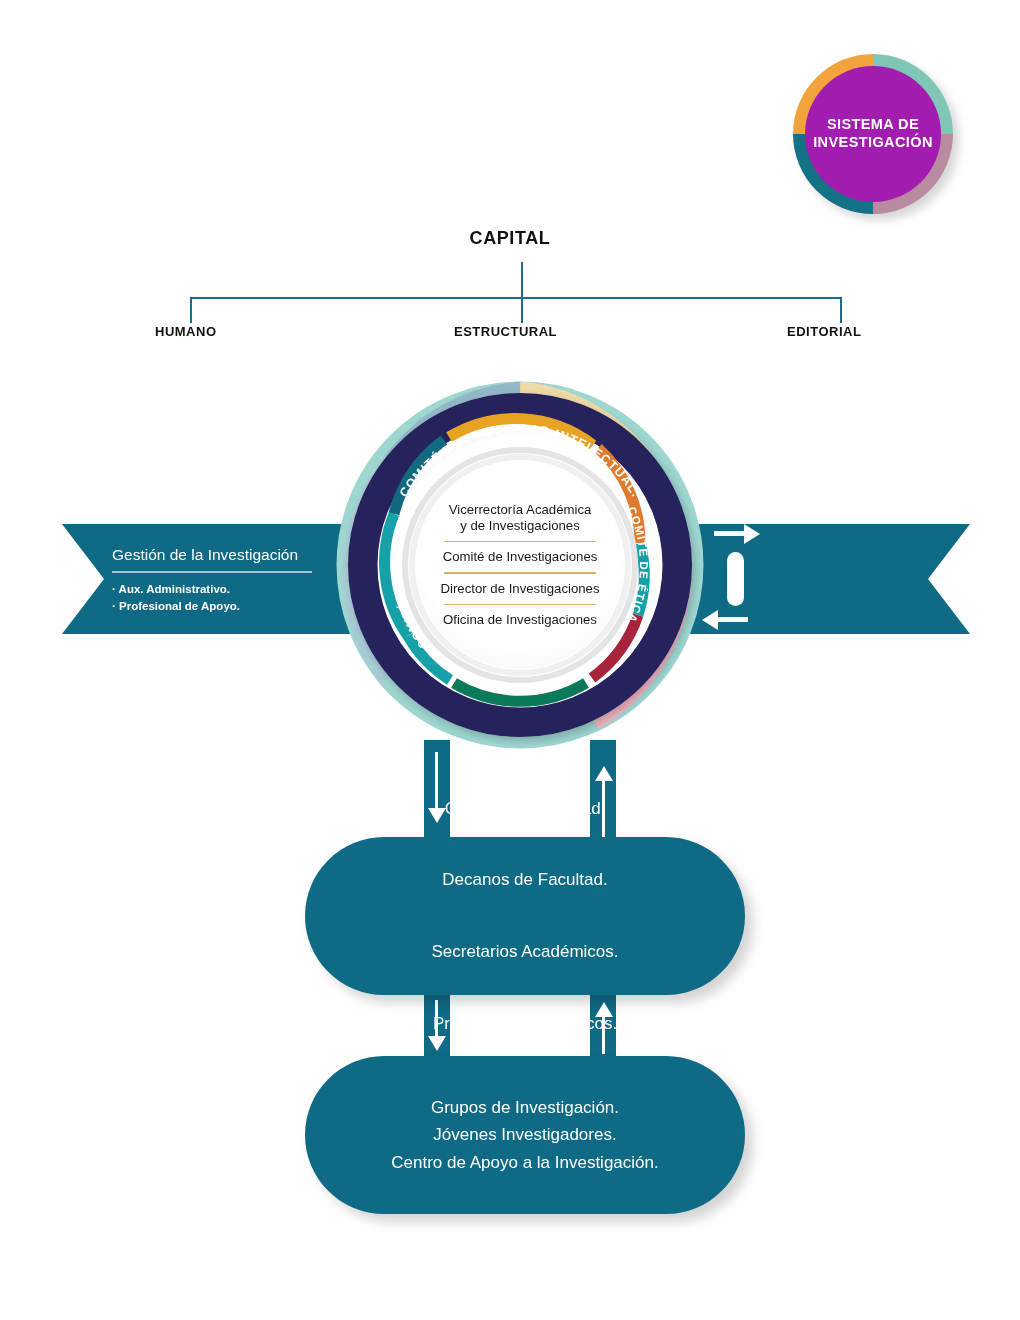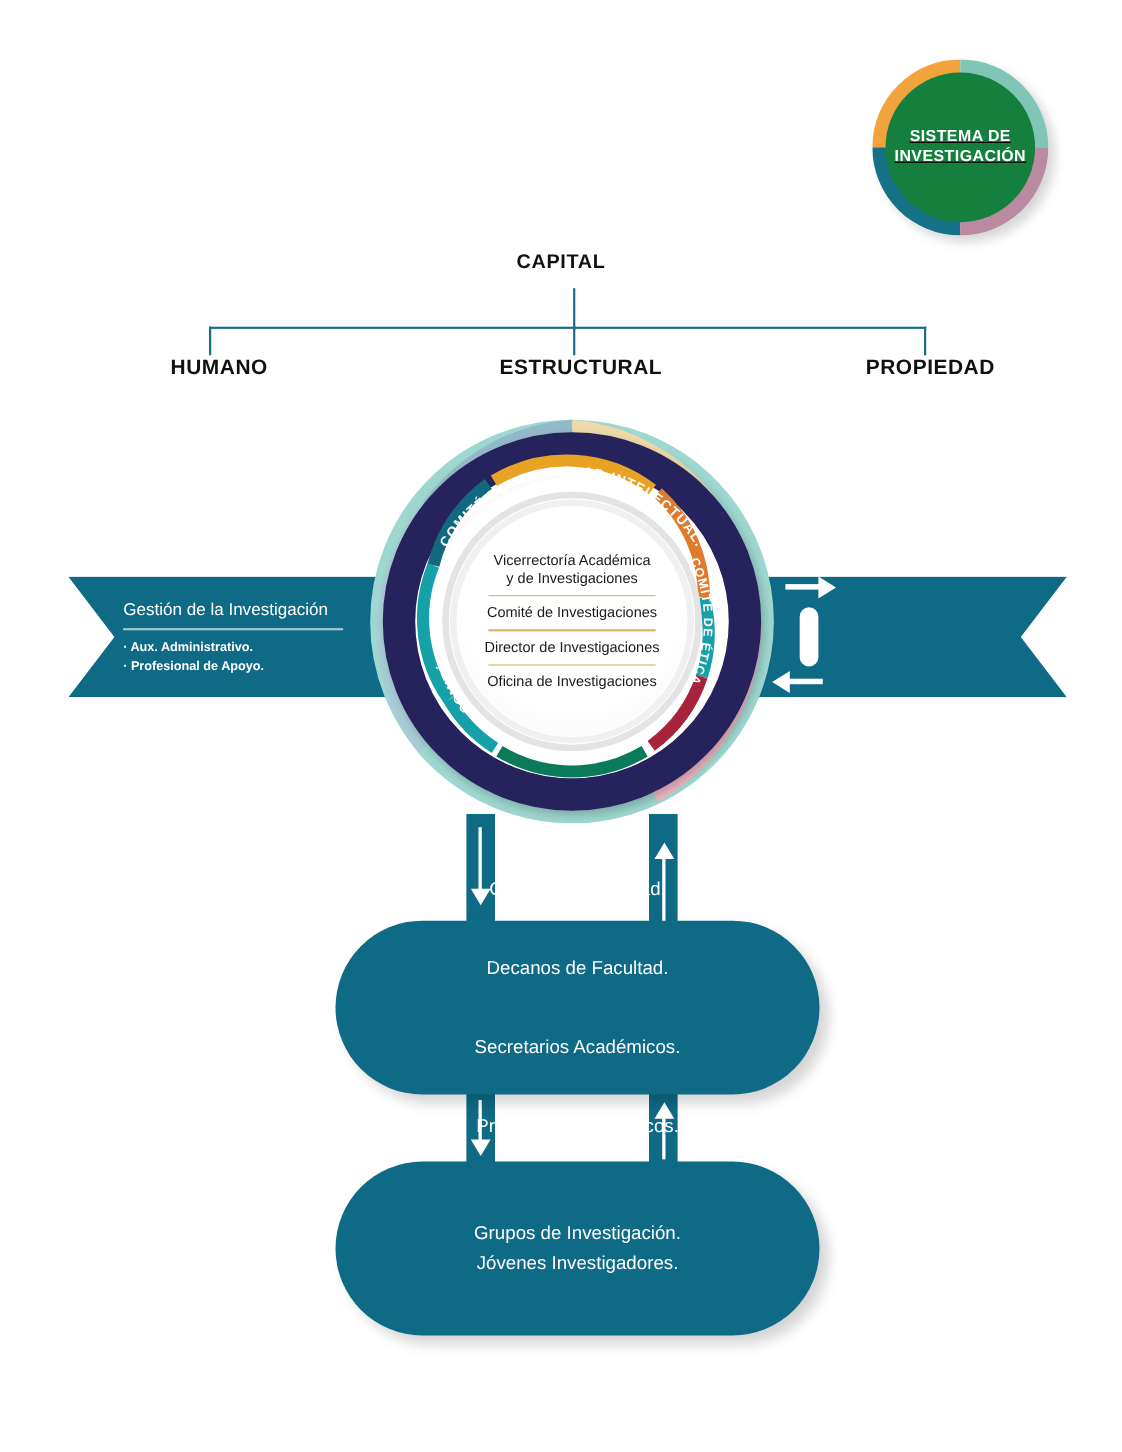--- a/index.html
+++ b/index.html
@@ -18,42 +18,42 @@
     border-radius: 50%; background: rgba(0,0,0,0.16); filter: blur(5px);
   }
   .logo-ring { position: absolute; left: 0; top: 0; width: 160px; height: 160px; border-radius: 50%; overflow: hidden; }
   .logo-q { position: absolute; width: 80px; height: 80px; }
   .logo-q.tl { left: 0; top: 0; }
   .logo-q.tr { left: 80px; top: 0; }
   .logo-q.bl { left: 0; top: 80px; }
   .logo-q.br { left: 80px; top: 80px; }
   .logo-core {
     position: absolute; left: 12px; top: 12px; width: 136px; height: 136px;
-    border-radius: 50%; background: #15803d;
-    display: flex; align-items: center; justify-content: center; text-decoration: underline;
+    border-radius: 50%; background: #a21caf;
+    display: flex; align-items: center; justify-content: center;
   }
   .logo-text {
     color: #ffffff; font-weight: bold; font-size: 14.5px; line-height: 1.22;
     text-align: center; letter-spacing: 0.4px;
   }
 
   
   .capital-title {
     position: absolute; left: 0; top: 228px; width: 1020px; text-align: center;
     font-weight: bold; font-size: 18px; color: #111111; letter-spacing: 0.6px;
   }
   .tree-line { position: absolute; background: #1a6d86; }
   .tl-vert-top  { left: 521px; top: 0px;  width: 2px; height: 38px; }
   .tl-horiz     { left: 190px; top: 297px; width: 652px; height: 2px; }
   .tl-left-down { left: 190px; top: 297px; width: 2px; height: 26px; }
   .tl-mid-down  { left: 521px; top: 297px; width: 2px; height: 26px; }
   .tl-right-down{ left: 840px; top: 297px; width: 2px; height: 26px; }
 
   .tree-label {
-    position: absolute; top: 324px; font-weight: bold; font-size: 19px;
+    position: absolute; top: 324px; font-weight: bold; font-size: 13px;
     color: #111111; letter-spacing: 0.5px; white-space: nowrap;
   }
   .tlbl-humano    { left: 155px; }
   .tlbl-estruct   { left: 454px; }
   .tlbl-relacional{ left: 787px; }
 
   
   .banner { position: absolute; top: 524px; height: 110px; background: #0f6a85; }
 
   .banner-left { left: 62px; width: 300px;
@@ -160,21 +160,21 @@
 
   <div class="capital-title">CAPITAL</div>
   <div class="tree-line tl-vert-top" style="top:262px"></div>
   <div class="tree-line tl-horiz"></div>
   <div class="tree-line tl-left-down"></div>
   <div class="tree-line tl-mid-down"></div>
   <div class="tree-line tl-right-down"></div>
 
   <div class="tree-label tlbl-humano">HUMANO</div>
   <div class="tree-label tlbl-estruct">ESTRUCTURAL</div>
-  <div class="tree-label tlbl-relacional">PROPIEDAD</div>
+  <div class="tree-label tlbl-relacional">EDITORIAL</div>
 
   <div class="banner banner-left"></div>
   <div class="bl-body banner-body">
     <div class="banner-head">Gestión de la Investigación</div>
     <div class="banner-rule"></div>
     <div class="banner-bullet">· Aux. Administrativo.</div>
     <div class="banner-bullet">· Profesional de Apoyo.</div>
   </div>
 
   <div class="banner banner-right"></div>
@@ -275,15 +275,16 @@
     <div class="pb-line">Consejo de Facultad.</div>
     <div class="pb-line">Decanos de Facultad.</div>
     <div class="pb-line">Secretarios Académicos.</div>
     <div class="pb-line">Programas Académicos.</div>
   </div>
 
   <div class="pillbox-shadow pb-2-sh"></div>
   <div class="pillbox pb-2">
     <div class="pb-line">Grupos de Investigación.</div>
     <div class="pb-line">Jóvenes Investigadores.</div>
+    <div class="pb-line">Centro de Apoyo a la Investigación.</div>
   </div>
 
 </div>
 
 </body></html>

